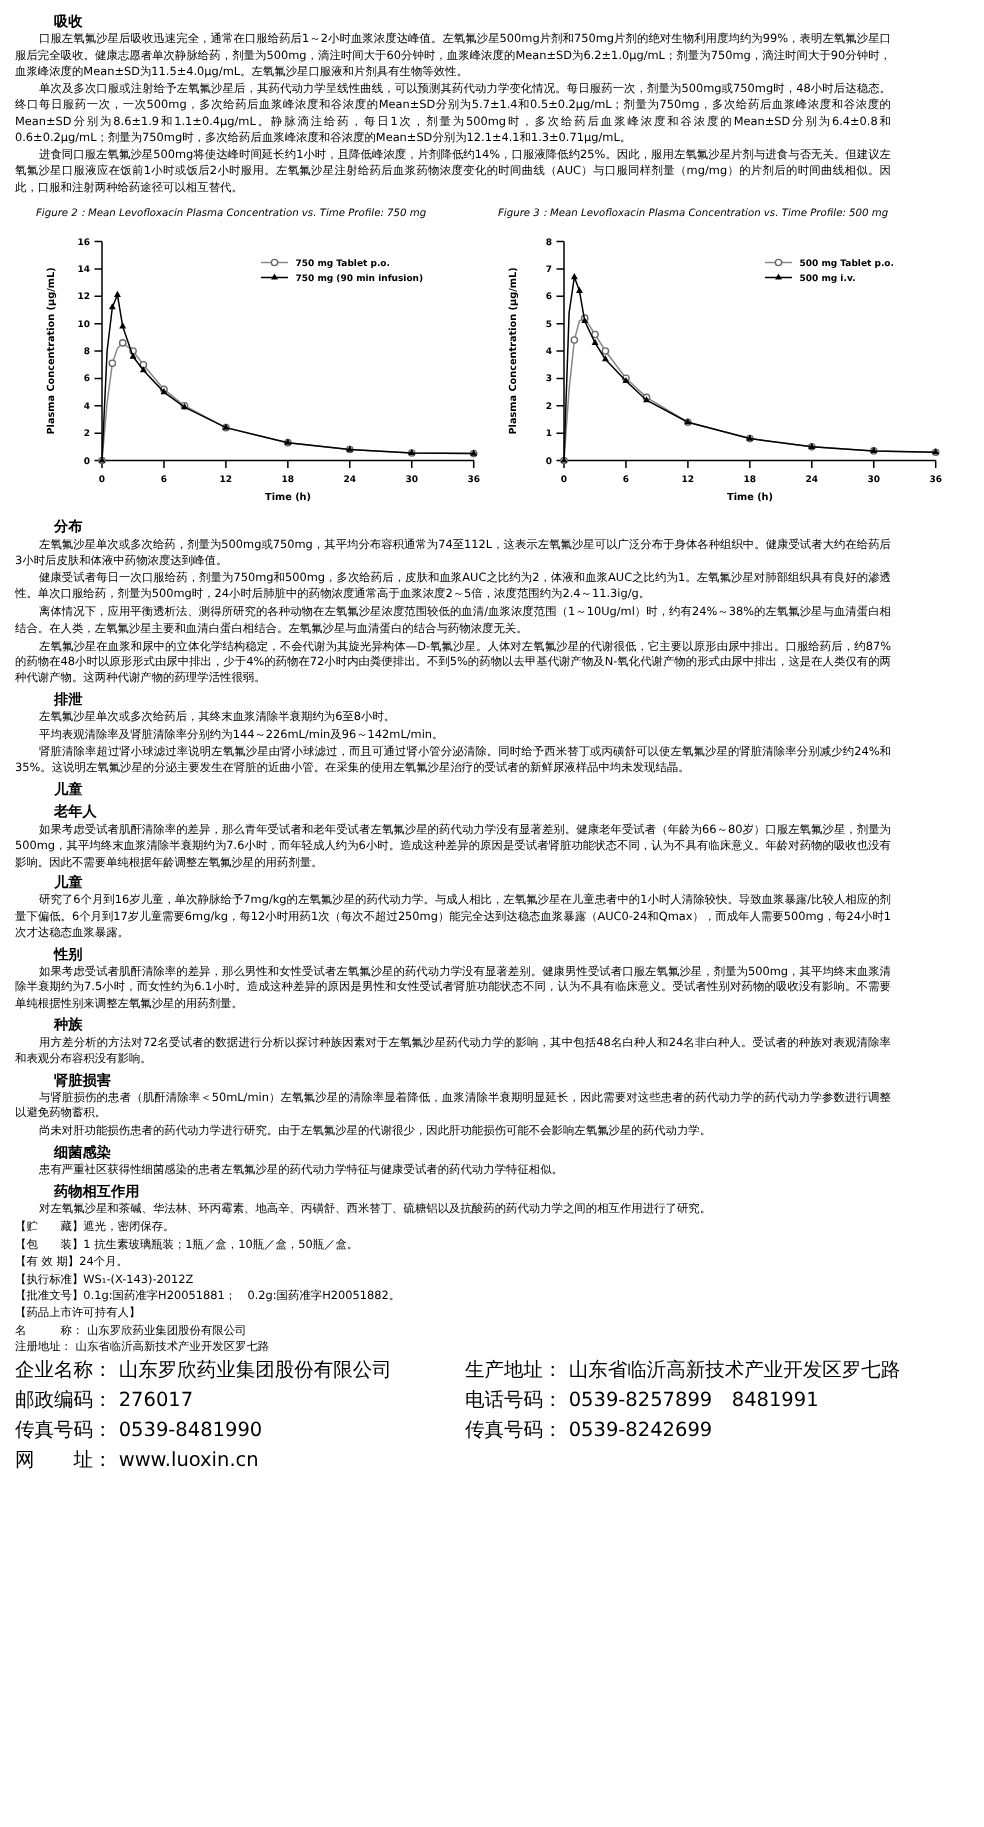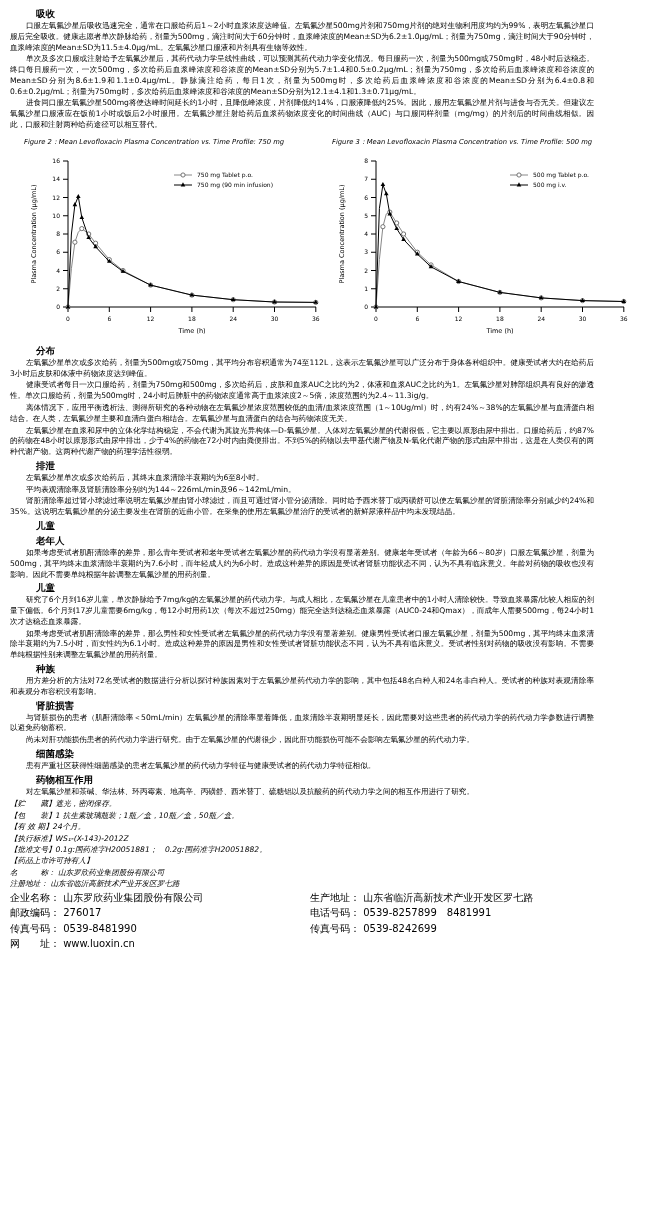--- a/index.html
+++ b/index.html
@@ -40,32 +40,33 @@
   .chart-box { width: 300px; }
   .chart-cap {
     font-size: 6.8px;
     font-style: italic;
     margin-bottom: 2px;
     white-space: nowrap;
   }
   .chart-area {
     position: relative;
     height: 190px;
+    font-weight: bold;
   }
   .chart-svg { display:block; }
 
   
   .kv {
     font-size: 7.6px;
     line-height: 1.5;
   }
-  .kv .row { display: block; font-style: italic; }
+  .kv .row { display: block; }
   .two-col {
     display: flex;
-    font-size: 10px;
+    font-size: 13px;
     line-height: 1.55;
   }
   .two-col > div { flex: 1; }
 </style>
 </head>
 <body>
 
 <div class="page">
 
   <div class="sec-title">吸收</div>
@@ -272,20 +273,21 @@
   <p class="body">肾脏清除率超过肾小球滤过率说明左氧氟沙星由肾小球滤过，而且可通过肾小管分泌清除。同时给予西米替丁或丙磺舒可以使左氧氟沙星的肾脏清除率分别减少约24%和35%。这说明左氧氟沙星的分泌主要发生在肾脏的近曲小管。在采集的使用左氧氟沙星治疗的受试者的新鲜尿液样品中均未发现结晶。</p>
 
   <div class="sec-title">儿童</div>
 
   <div class="sec-title">老年人</div>
   <p class="body">如果考虑受试者肌酐清除率的差异，那么青年受试者和老年受试者左氧氟沙星的药代动力学没有显著差别。健康老年受试者（年龄为66～80岁）口服左氧氟沙星，剂量为500mg，其平均终末血浆清除半衰期约为7.6小时，而年轻成人约为6小时。造成这种差异的原因是受试者肾脏功能状态不同，认为不具有临床意义。年龄对药物的吸收也没有影响。因此不需要单纯根据年龄调整左氧氟沙星的用药剂量。</p>
 
   <div class="sec-title">儿童</div>
   <p class="body">研究了6个月到16岁儿童，单次静脉给予7mg/kg的左氧氟沙星的药代动力学。与成人相比，左氧氟沙星在儿童患者中的1小时人清除较快。导致血浆暴露/比较人相应的剂量下偏低。6个月到17岁儿童需要6mg/kg，每12小时用药1次（每次不超过250mg）能完全达到达稳态血浆暴露（AUC0-24和Qmax），而成年人需要500mg，每24小时1次才达稳态血浆暴露。</p>
 
+  <div class="sec-title">性别</div>
   <p class="body">如果考虑受试者肌酐清除率的差异，那么男性和女性受试者左氧氟沙星的药代动力学没有显著差别。健康男性受试者口服左氧氟沙星，剂量为500mg，其平均终末血浆清除半衰期约为7.5小时，而女性约为6.1小时。造成这种差异的原因是男性和女性受试者肾脏功能状态不同，认为不具有临床意义。受试者性别对药物的吸收没有影响。不需要单纯根据性别来调整左氧氟沙星的用药剂量。</p>
 
   <div class="sec-title">种族</div>
   <p class="body">用方差分析的方法对72名受试者的数据进行分析以探讨种族因素对于左氧氟沙星药代动力学的影响，其中包括48名白种人和24名非白种人。受试者的种族对表观清除率和表观分布容积没有影响。</p>
 
   <div class="sec-title">肾脏损害</div>
   <p class="body">与肾脏损伤的患者（肌酐清除率＜50mL/min）左氧氟沙星的清除率显着降低，血浆清除半衰期明显延长，因此需要对这些患者的药代动力学的药代动力学参数进行调整以避免药物蓄积。</p>
 
   <p class="body">尚未对肝功能损伤患者的药代动力学进行研究。由于左氧氟沙星的代谢很少，因此肝功能损伤可能不会影响左氧氟沙星的药代动力学。</p>
 

